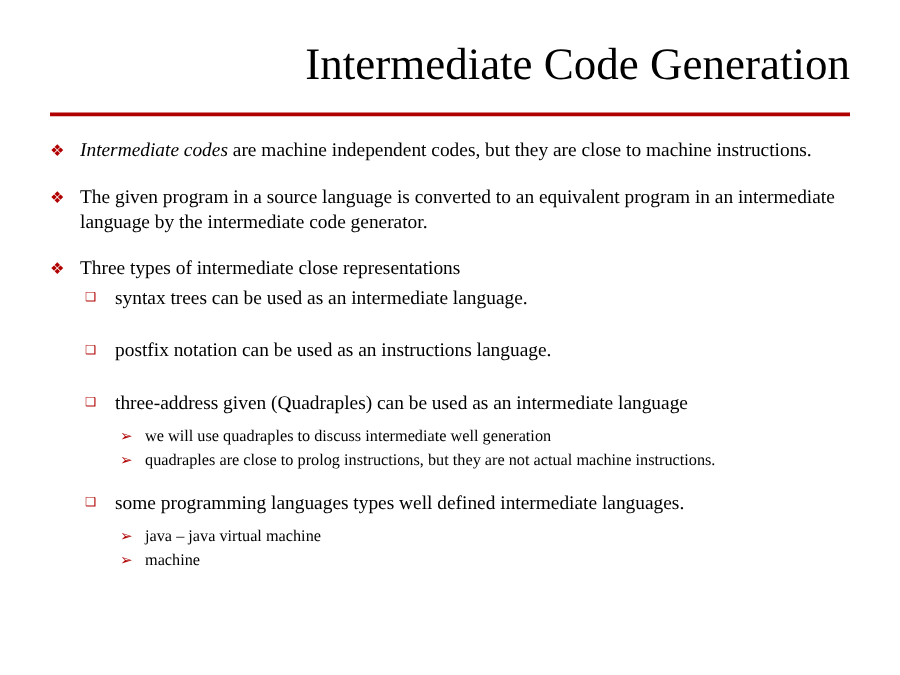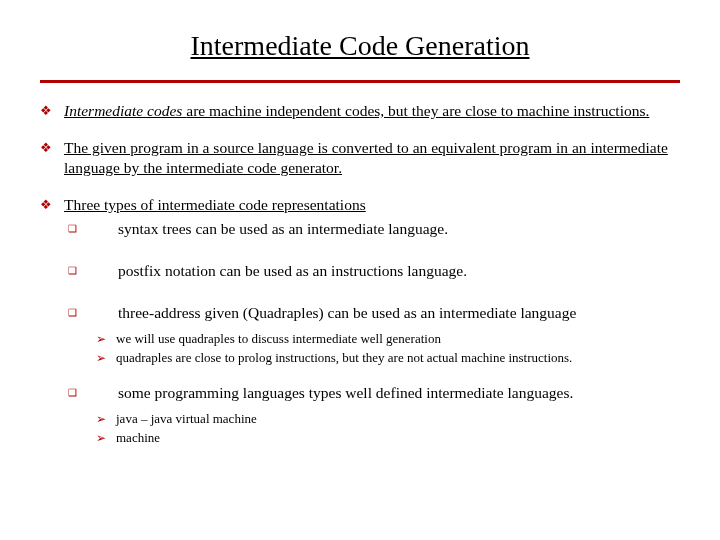--- a/index.html
+++ b/index.html
@@ -10,59 +10,58 @@
     font-family: "Times New Roman", Times, serif;
     background: #fff;
     color: #000;
     overflow: hidden;
   }
   .slide {
     padding: 20px 40px 20px 40px;
     box-sizing: border-box;
   }
   .title {
-    text-align: center;
-    font-size: 28px;
+    text-align: right;
+    font-size: 36px;
     font-weight: normal;
     margin: 10px 0 18px 0;
-    text-decoration: underline;
   }
   .hr {
     border: none;
     border-top: 3px solid #b00000;
     margin: 0 0 18px 0;
   }
   .lvl1 {
     display: flex;
     margin: 0 0 18px 0;
     font-size: 15.5px;
     line-height: 1.25;
   }
   .lvl1 .bullet {
     color: #b00000;
     font-size: 13px;
     width: 24px;
     flex-shrink: 0;
     padding-top: 2px;
   }
-  .lvl1 .content { flex: 1; text-decoration: underline; }
+  .lvl1 .content { flex: 1; }
   .lvl2 {
     display: flex;
     margin: 4px 0 8px 28px;
     font-size: 15.5px;
     line-height: 1.3;
   }
   .lvl2 .bullet {
     color: #b00000;
     font-size: 10px;
     width: 24px;
     flex-shrink: 0;
     padding-top: 3px;
   }
-  .lvl2 .content { flex: 1; margin-left: 26px; }
+  .lvl2 .content { flex: 1; }
   .lvl3 {
     display: flex;
     margin: 2px 0 2px 56px;
     font-size: 13px;
     line-height: 1.3;
   }
   .lvl3 .bullet {
     color: #b00000;
     font-size: 12px;
     width: 20px;
@@ -86,21 +85,21 @@
     <div class="content"><span class="italic">Intermediate codes </span><span>are machine independent codes, but they are close  to machine instructions.</span></div>
   </div>
 
   <div class="lvl1">
     <div class="bullet">❖</div>
     <div class="content">The given program in a source language is converted to an equivalent program in an intermediate language by the intermediate code generator.</div>
   </div>
 
   <div class="lvl1" style="margin-bottom:4px;">
     <div class="bullet">❖</div>
-    <div class="content">Three types of intermediate code representations</div>
+    <div class="content">Three types of intermediate close representations</div>
   </div>
 
   <div class="lvl2">
     <div class="bullet">❑</div>
     <div class="content">syntax trees can be used as an intermediate language.</div>
   </div>
 
   <div class="gap"></div>
 
   <div class="lvl2">

